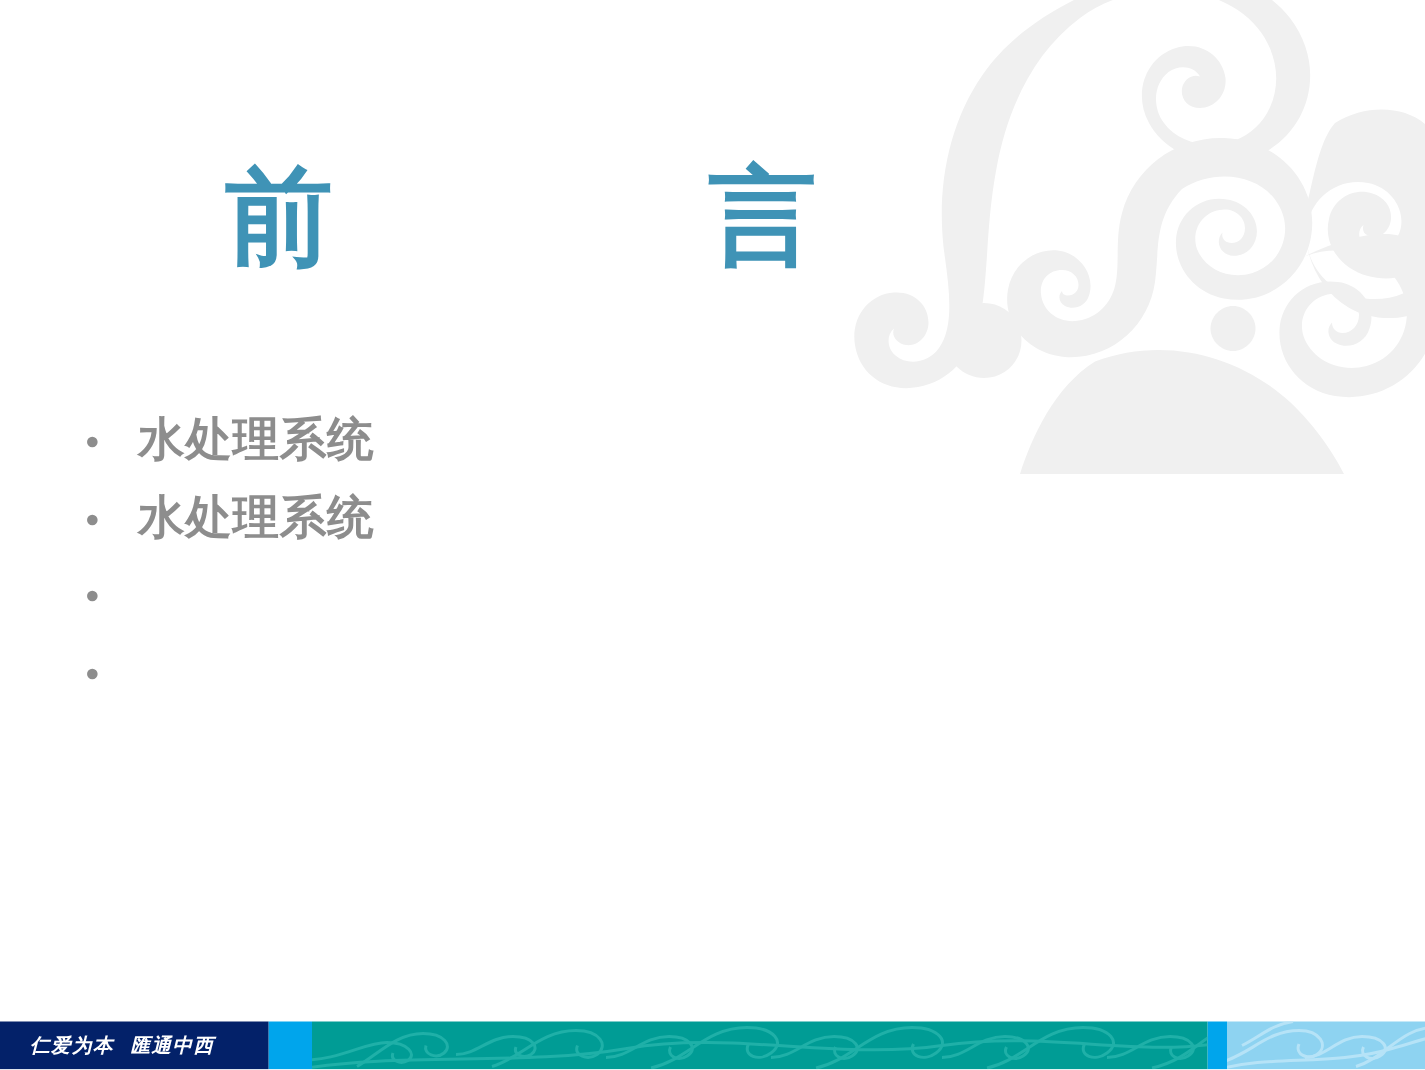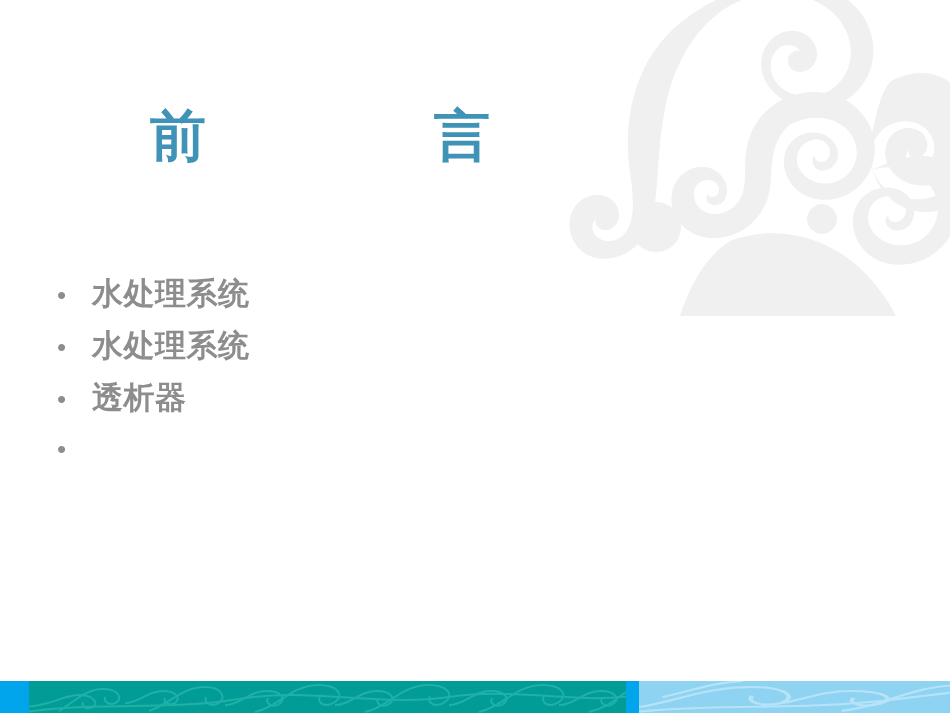--- a/index.html
+++ b/index.html
@@ -26,21 +26,21 @@
     width: 400px;
     height: 330px;
     pointer-events: none;
   }
 
   
   .title {
     position: absolute;
     left: 150px;
     top: 108px;
-    font-size: 56px;
+    font-size: 72px;
     line-height: 1;
     font-weight: bold;
     color: #3f93b6;
     letter-spacing: 30px;
     white-space: pre;
     font-family: "DejaVu Sans", "Liberation Sans", sans-serif;
   }
 
   
   .bullets {
@@ -187,29 +187,31 @@
     <li class="bullet-row">
       <span class="bullet-dot">•</span>
       <span class="bullet-text">水处理系统</span>
     </li>
     <li class="bullet-row">
       <span class="bullet-dot">•</span>
       <span class="bullet-text">水处理系统</span>
     </li>
     <li class="bullet-row">
       <span class="bullet-dot">•</span>
-      <span class="bullet-text">透析器</span>
     </li>
     <li class="bullet-row">
       <span class="bullet-dot">•</span>
     </li>
   </ul>
 
   <div class="footer">
 
+    <div class="footer-navy">
+      <span class="footer-motto">仁爱为本  匯通中西</span>
+    </div>
 
     <div class="footer-cyan"></div>
 
     <div class="footer-teal">
       <svg class="band-pattern" viewBox="0 0 597 32" preserveAspectRatio="none" xmlns="http://www.w3.org/2000/svg">
         <g fill="none" stroke="#1fb0a8" stroke-width="2">
           <path d="M-10 26 C20 26 34 14 50 14 C64 14 70 22 64 26 C59 29 52 26 54 21"></path>
           <path d="M30 30 C44 22 56 8 74 8 C88 8 94 16 88 21 C83 25 74 22 76 16"></path>
           <path d="M96 22 C110 22 118 10 134 10 C148 10 152 18 146 22 C141 25 134 22 136 17"></path>
           <path d="M120 30 C140 24 152 6 176 6 C192 6 198 16 190 22 C184 26 174 23 177 16"></path>

